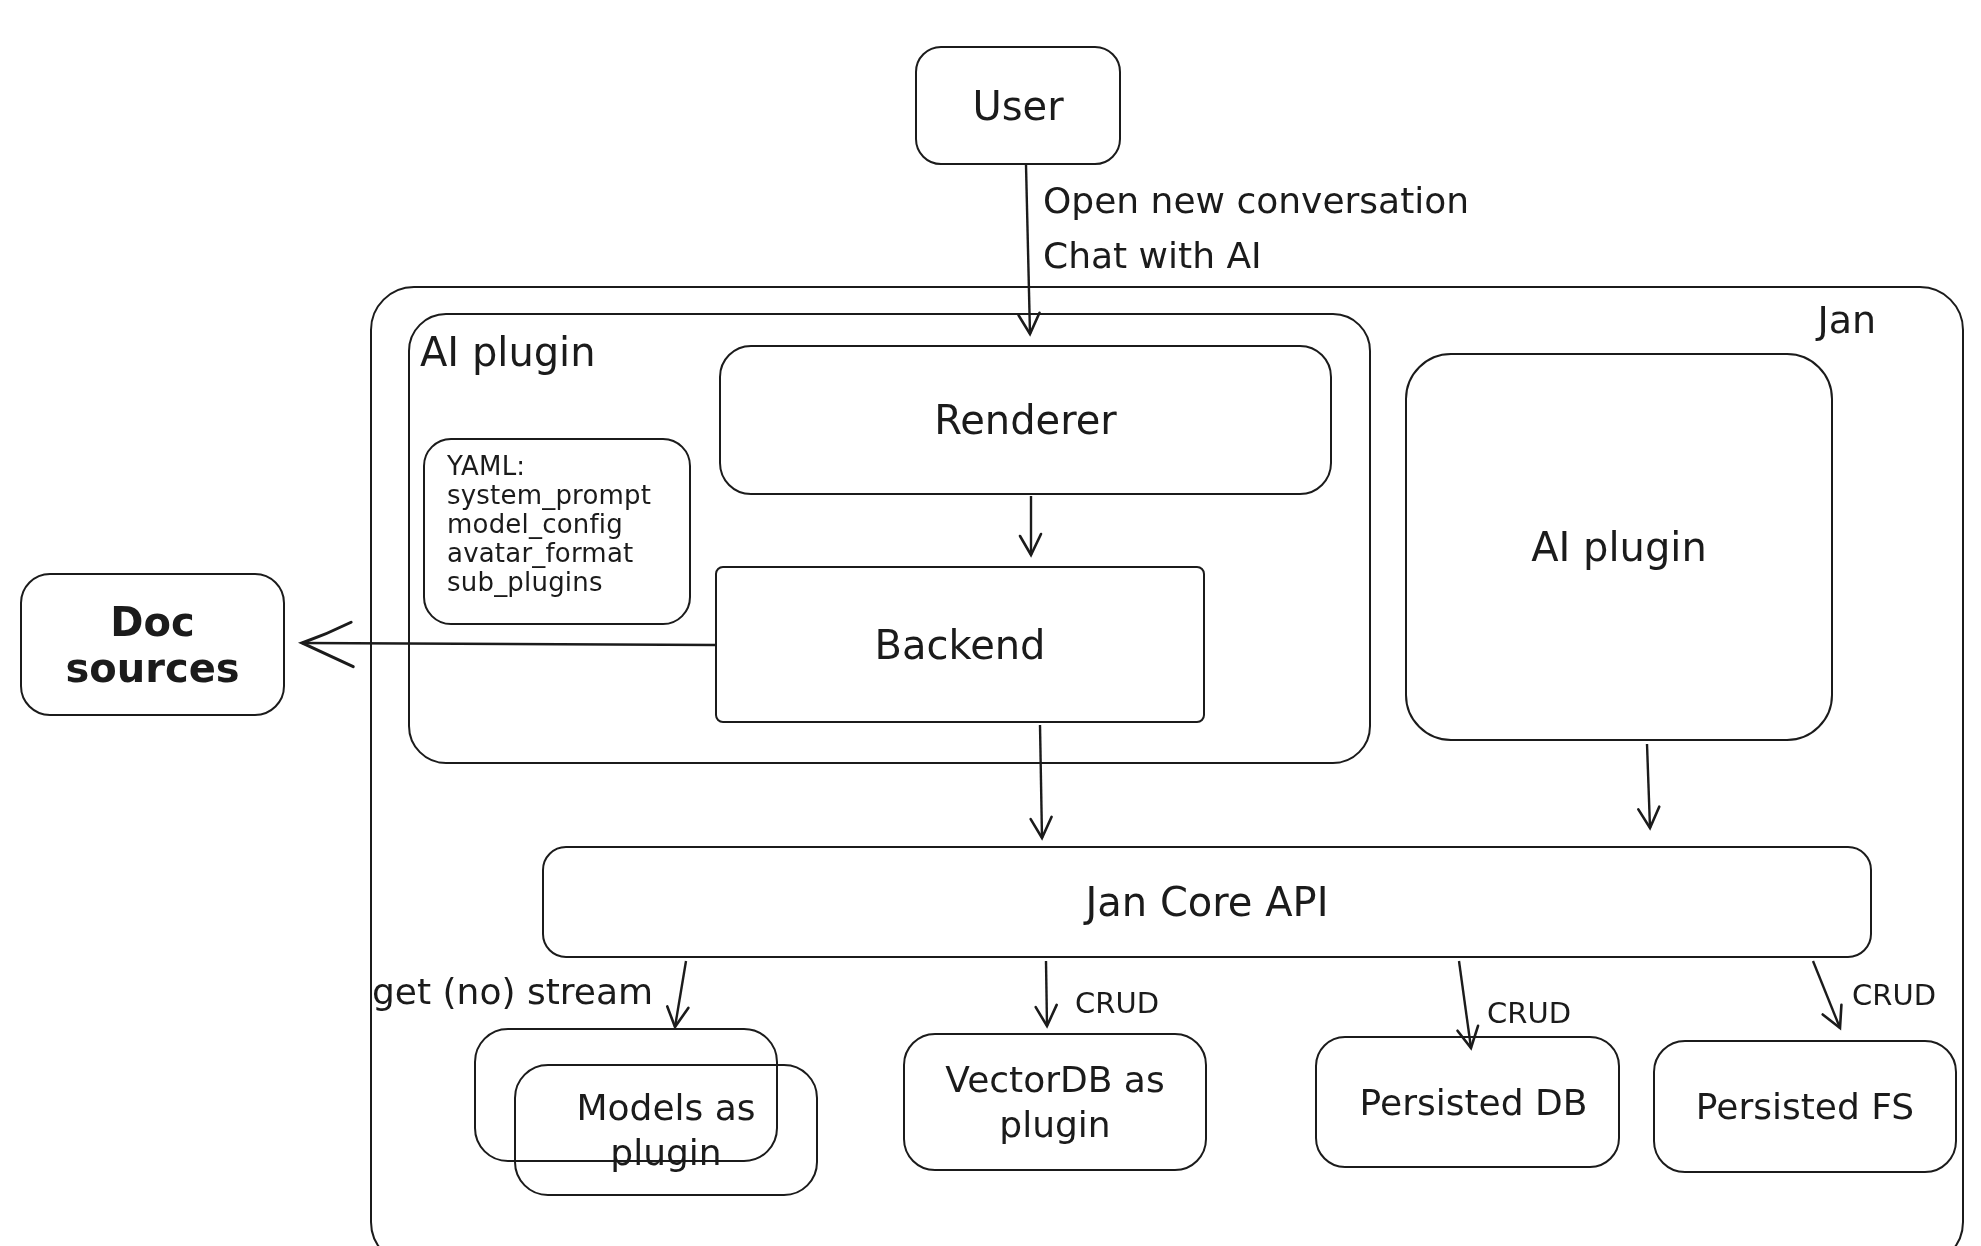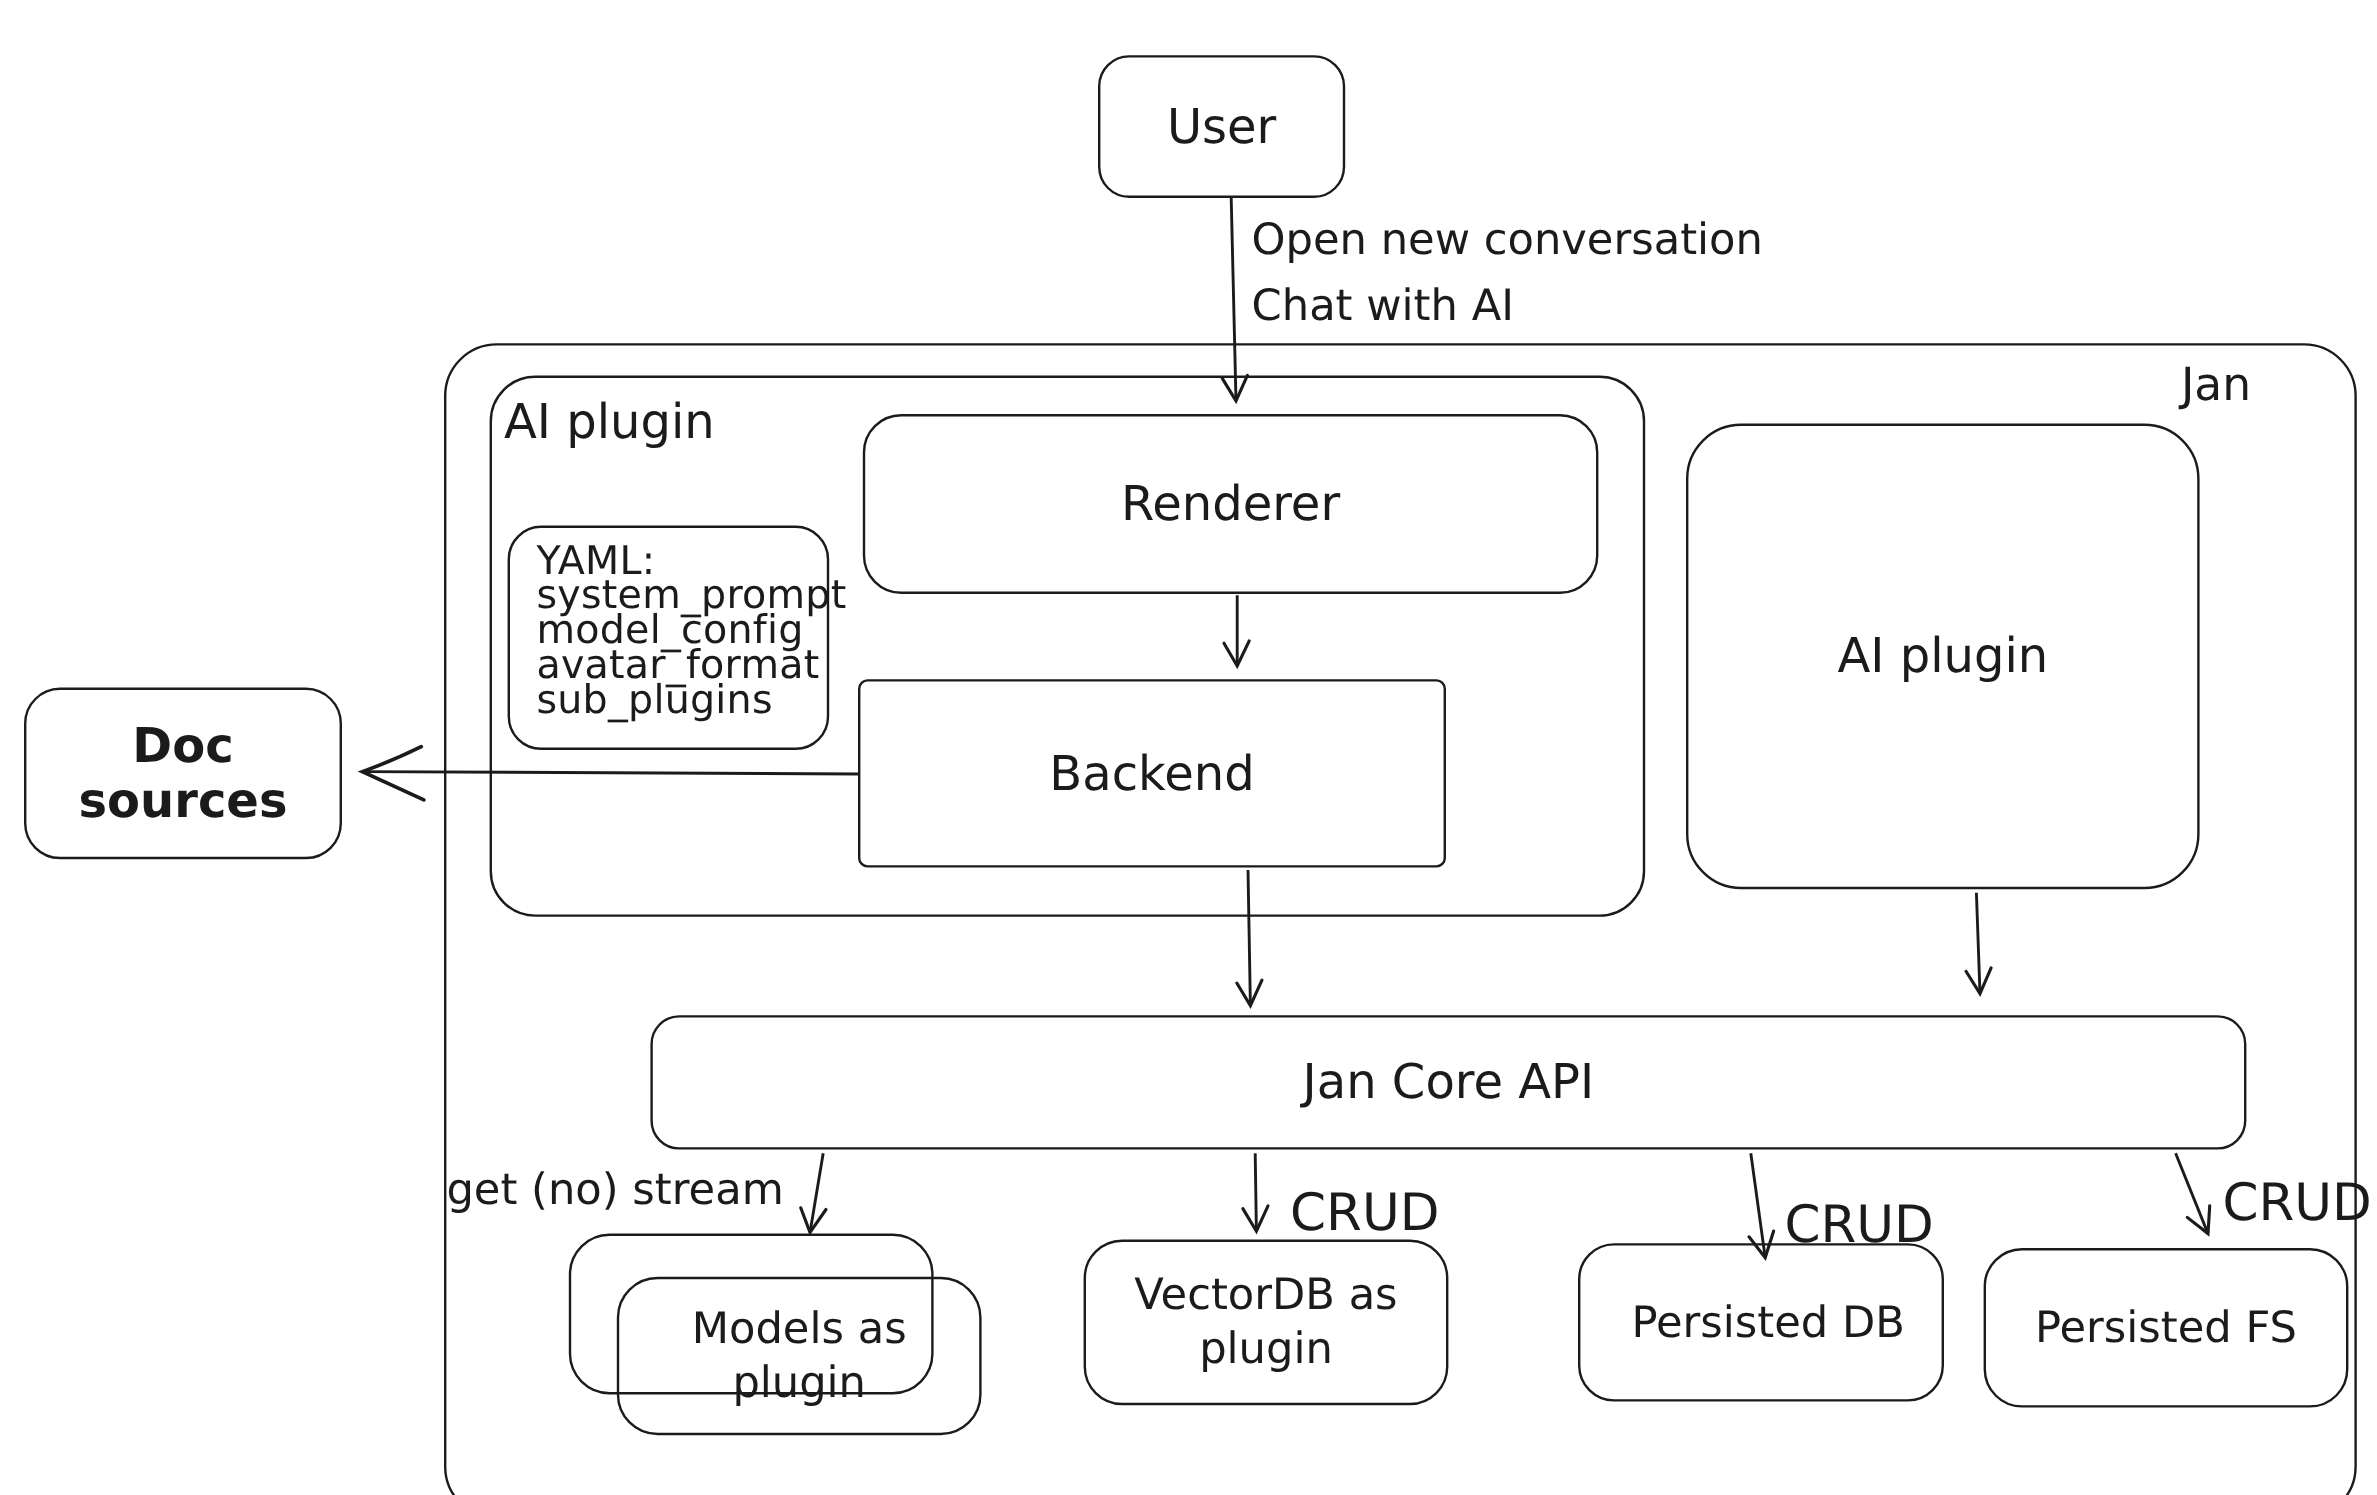--- a/index.html
+++ b/index.html
@@ -11,25 +11,25 @@
     color:var(--stroke);
     margin-top:28px;
   }
   .edges{ position:absolute; left:0; top:0; width:1981px; height:1246px; pointer-events:none; }
   .box{
     position:absolute; border:2.6px solid var(--stroke);
     background:transparent; box-sizing:border-box;
     display:flex; align-items:center; justify-content:center; text-align:center;
   }
   .lbl{ position:absolute; white-space:nowrap; }
-  .f40{ font-size:40px; } .f38{ font-size:38px; } .f36{ font-size:36px; } .f35{ font-size:43px; }
+  .f40{ font-size:40px; } .f38{ font-size:38px; } .f36{ font-size:36px; } .f35{ font-size:29px; }
   .wrap{ white-space:normal; line-height:1.25; }
   .yaml-body{
     position:absolute; left:22px; top:12px; text-align:left;
-    font-size:33px; line-height:29px; letter-spacing:0.2px;
+    font-size:26px; line-height:29px; letter-spacing:0.2px;
   }
   .corner-label{ position:absolute; }
 </style>
 </head>
 <body>
 
 <div class="canvas">
 
   <svg class="edges" viewBox="0 0 1981 1246">
     <defs>

